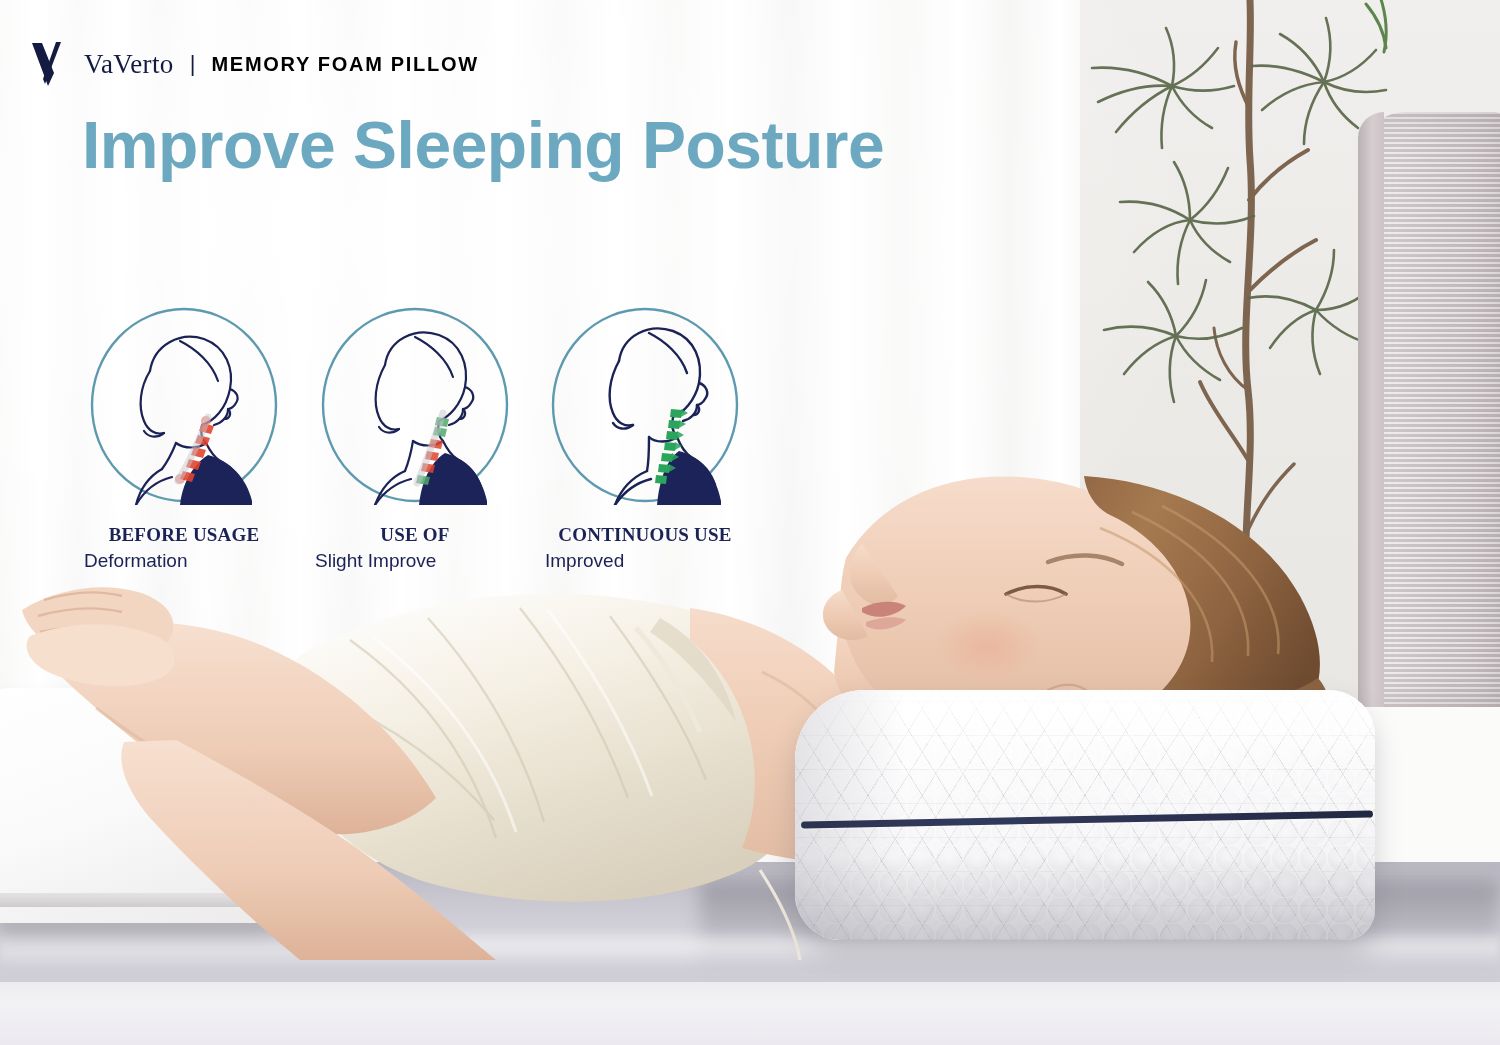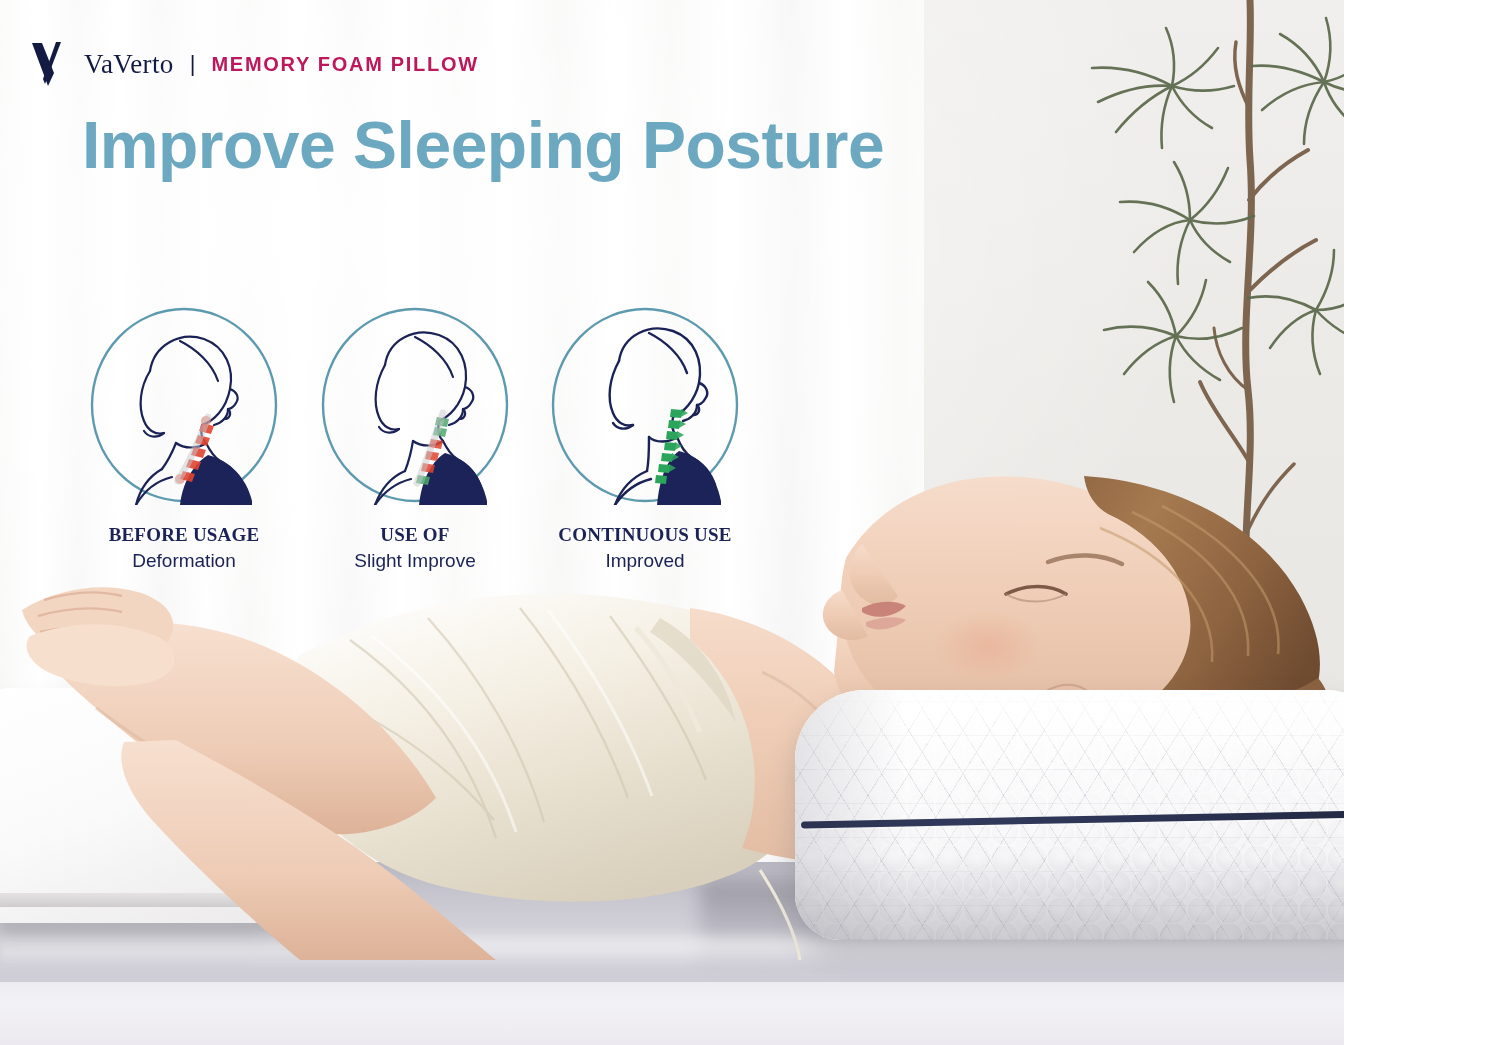--- a/index.html
+++ b/index.html
@@ -4,21 +4,21 @@
 <title>VaVerto Memory Foam Pillow</title>
 <style>
   * { margin:0; padding:0; box-sizing:border-box; }
   html,body { width:1500px; height:1045px; overflow:hidden; }
   body {
     font-family:"Liberation Sans", sans-serif;
     background:#ffffff;
     position:relative;
   }
 
-  .stage { position:relative; width:1344px; height:1045px; overflow:hidden; background:#fdfdfd; }
+  .stage { position:relative; width:1500px; height:1045px; overflow:hidden; background:#fdfdfd; }
 
   
   .wall {
     position:absolute; left:0; top:0; width:1500px; height:1045px;
     background:
       linear-gradient(90deg,
         #f7f7f6 0px, #ffffff 40px, #f4f5f4 78px, #ffffff 120px,
         #f2f3f2 160px, #fdfdfd 205px, #f6f6f5 250px, #ffffff 300px,
         #f3f4f3 350px, #ffffff 400px, #f7f7f6 455px, #ffffff 505px,
         #f4f4f3 560px, #ffffff 615px, #f6f6f5 670px, #ffffff 730px,
@@ -151,21 +151,21 @@
     position:absolute; left:30px; top:40px;
     display:flex; align-items:center; gap:14px;
   }
   .logo-mark { width:40px; height:48px; display:block; }
   .brand-name {
     font-family:"Liberation Serif", serif;
     font-size:27px; color:#141b42; letter-spacing:0.4px; white-space:nowrap;
   }
   .brand-sep { color:#141b42; font-size:22px; font-weight:300; padding:0 2px; }
   .brand-tag {
-    font-size:20px; font-weight:700; color:#be185d;
+    font-size:20px; font-weight:700; color:#000000;
     letter-spacing:1.7px; white-space:nowrap;
   }
 
   .headline {
     position:absolute; left:82px; top:112px;
     font-size:66px; font-weight:700; color:#6ca9c1;
     letter-spacing:-0.5px; white-space:nowrap; line-height:1;
   }
 
   .sub1 {
@@ -186,21 +186,21 @@
 
   .circle-wrap { width:200px; height:200px; position:relative; }
   .circle-wrap svg { width:200px; height:200px; display:block; }
 
   .step-label {
     text-align:center; margin-top:18px;
     font-size:19px; font-weight:700; color:#1b2255; letter-spacing:0.2px;
     line-height:1.28; white-space:nowrap;font-family:Liberation Serif, serif;
   }
   .step-sub {
-    text-align:center; margin-top:2px;
+    text-align:left; margin-top:2px;
     font-size:19px; font-weight:400; color:#1b2255; line-height:1.28; white-space:nowrap;
   }
 </style>
 </head>
 <body>
 
 <div class="stage">
 
   <div class="wall"></div>
   <div class="wall-right"></div>

